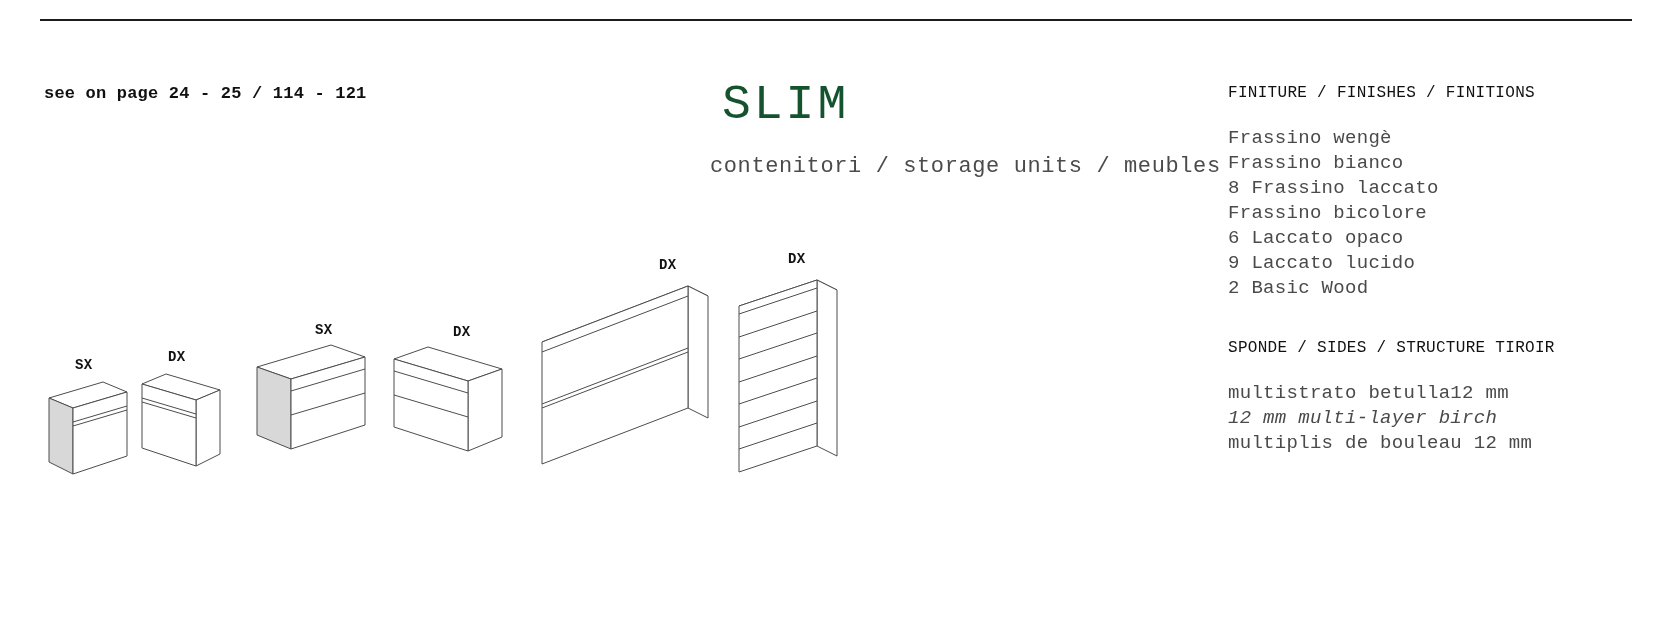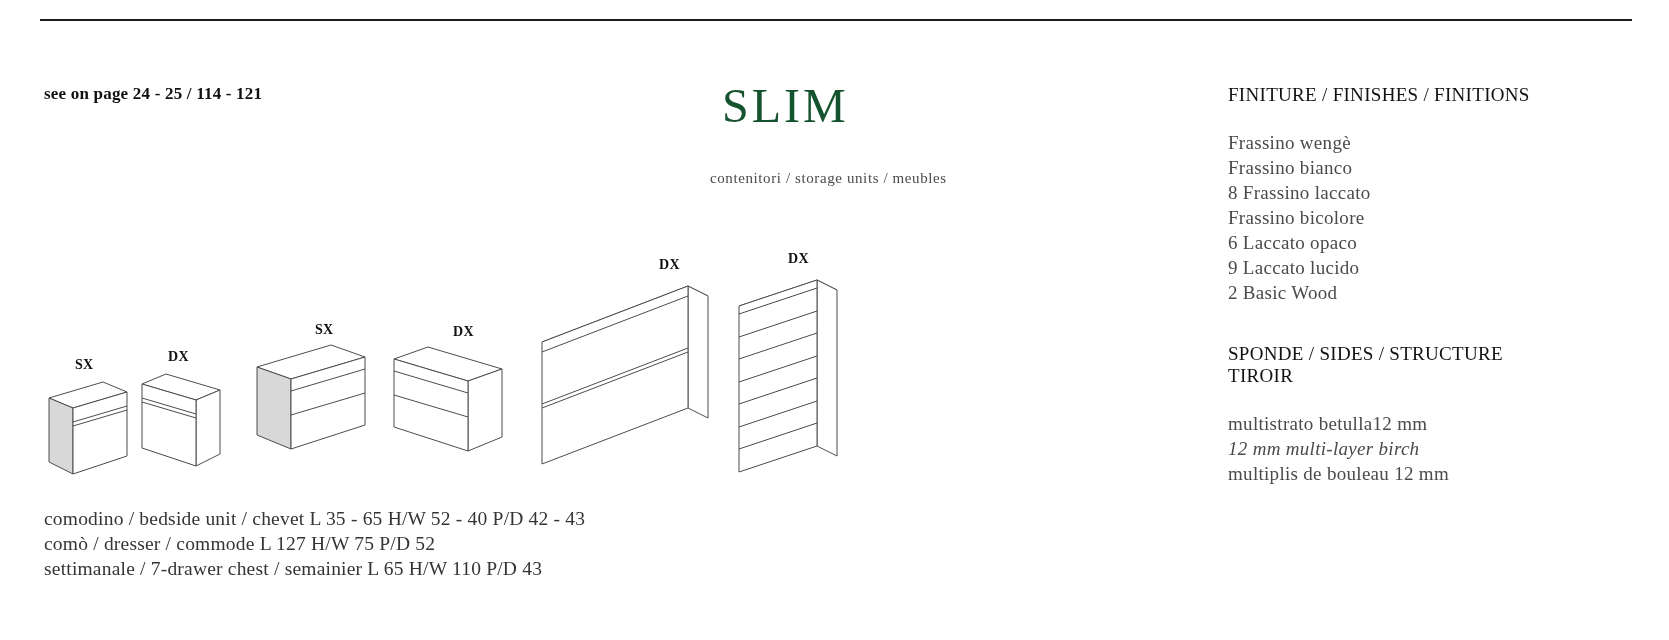--- a/index.html
+++ b/index.html
@@ -1,43 +1,43 @@
 <!DOCTYPE html>
 <html><head>
 <meta charset="utf-8">
 <style>
   html,body{margin:0;padding:0;background:#ffffff;}
   .page{
     position:relative;
     width:1651px;height:640px;
     background:#ffffff;
-    font-family:Liberation Serif, serif;
+    font-family:Liberation Mono, monospace;
     color:#222;
     overflow:hidden;
   }
   .top-rule{
     position:absolute;left:40px;top:19px;width:1592px;height:2px;background:#1c1c1c;
   }
   .see-on-page{
     position:absolute;left:44px;top:84px;
     font-size:17px;font-weight:700;letter-spacing:.2px;color:#101010;
   }
   .title{
     position:absolute;left:710px;top:66px;margin:12px;
     font-size:48px;font-weight:300;letter-spacing:3px;color:#14532d;
   }
   .subtitle{
-    position:absolute;left:710px;top:170px;
-    font-size:15px;color:#4b4b4b;letter-spacing:.6px;
+    position:absolute;left:710px;top:154px;
+    font-size:22px;color:#4b4b4b;letter-spacing:.6px;
   }
   .right-col{
     position:absolute;left:1228px;top:84px;width:330px;
   }
   .col-heading{
-    font-size:19px;color:#111;letter-spacing:.3px;margin:0 0 24px 0;font-weight:400;
+    font-size:16px;color:#111;letter-spacing:.3px;margin:0 0 24px 0;font-weight:400;
   }
   .finish-list{
     list-style:none;margin:0 0 22px 0;padding:0;
     font-size:19px;color:#4a4a4a;line-height:25px;letter-spacing:.3px;
   }
   .finish-list li.italic{font-style:italic;}
   .sides-heading{margin-top:38px;}
   .specs{
     position:absolute;left:44px;top:506px;
     font-size:19.5px;color:#343434;line-height:25px;letter-spacing:.2px;
@@ -148,19 +148,14 @@
       <line class="dline" x1="4" y1="42" x2="82" y2="16"></line>
       <line class="dline" x1="4" y1="65" x2="82" y2="39"></line>
       <line class="dline" x1="4" y1="87" x2="82" y2="61"></line>
       <line class="dline" x1="4" y1="110" x2="82" y2="84"></line>
       <line class="dline" x1="4" y1="132" x2="82" y2="106"></line>
       <line class="dline" x1="4" y1="155" x2="82" y2="129"></line>
       <line class="dline" x1="4" y1="177" x2="82" y2="151"></line>
     </svg>
   </div>
 
-  <div class="specs">
-    <div>comodino / bedside unit / chevet L 35 - 65 H/W 52 - 40 P/D 42 - 43</div>
-    <div>comò / dresser / commode L 127 H/W 75 P/D 52</div>
-    <div>settimanale / 7-drawer chest / semainier L 65 H/W 110 P/D 43</div>
-  </div>
 
 </div>
 
 </body></html>

